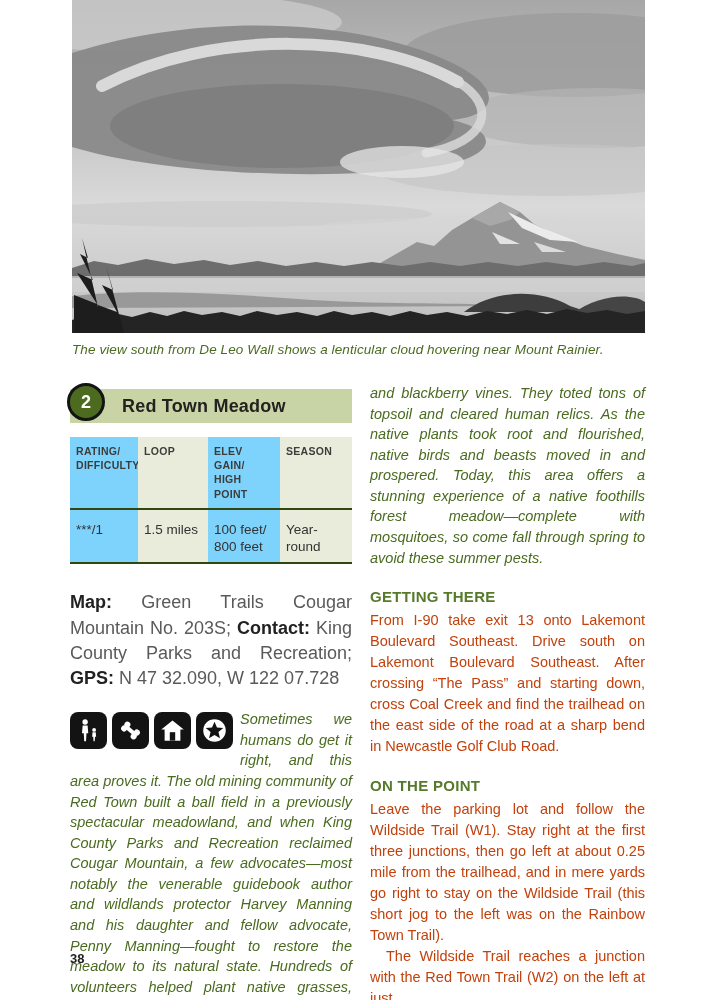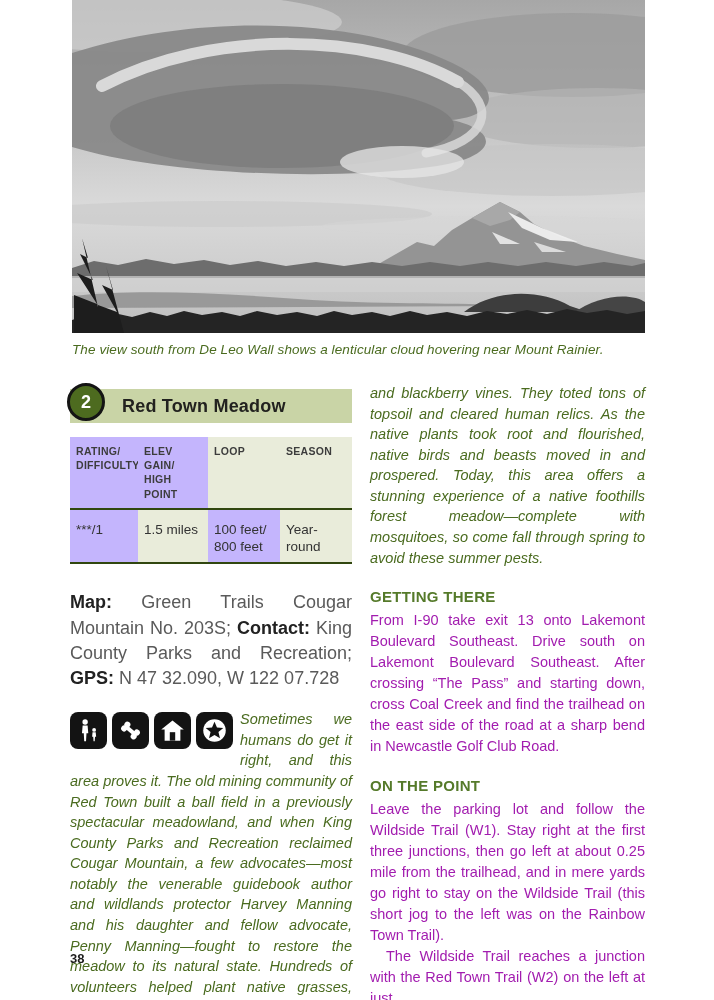--- a/index.html
+++ b/index.html
@@ -24,37 +24,37 @@
     display:flex; align-items:center; justify-content:center; }
   .hike-title { padding-left:52px; line-height:34px; font-size:18px; color:#22221f; font-weight:600; letter-spacing:0.2px; }
 
   
   .stats { display:grid; grid-template-columns:68px 70px 72px 72px; width:282px; margin-top:14px;
     border-bottom:2px solid #31470f; }
   .stats .cell { padding:7px 6px; white-space:pre-line; }
   .stats .hdr { font-size:10.5px; font-weight:700; color:#3c3c3c; letter-spacing:0.3px; line-height:1.35;
     border-bottom:2px solid #31470f; min-height:38px; }
   .stats .val { font-size:13.5px; color:#333; line-height:1.25; min-height:46px; padding-top:12px; }
-  .stats .sage { background:#c4b5fd; }
+  .stats .sage { background:#7dd3fc; }
   .stats .light { background:#e9ecda; }
 
   
   .info { margin-top:26px; font-size:18px; line-height:1.4; color:#5a5a5a; text-align:justify; }
   .info b { color:#222; }
 
   
   .intro { margin-top:18px; }
   .trail-icons { float:left; display:flex; gap:5px; margin:3px 7px 3px 0; }
   .ticon { width:37px; height:37px; background:#131313; border-radius:8px;
     display:flex; align-items:center; justify-content:center; }
   .green-italic { font-style:italic; color:#4a6b1f; font-size:14.5px; line-height:1.42; text-align:justify; }
 
   
   .subhead { color:#557a2a; font-weight:700; font-size:15px; letter-spacing:0.3px; margin-top:20px; }
-  .bodytext { margin-top:5px; font-size:14.5px; line-height:1.45; color:#a21caf; text-align:justify; }
+  .bodytext { margin-top:5px; font-size:14.5px; line-height:1.45; color:#c2410c; text-align:justify; }
   .bodytext.indent { text-indent:16px; margin-top:0; }
 
   .page-number { position:absolute; left:70px; bottom:34px; font-size:13px; font-weight:600; color:#1c1c1c;margin-top:12px; }
 </style>
 </head>
 <body>
 
 <div class="sheet">
   <div class="content">
 
@@ -111,23 +111,23 @@
       <div class="col-left">
 
         <div class="hike-header">
           <div class="hike-number">2</div>
           <div class="hike-title">Red Town Meadow</div>
         </div>
 
         <div class="stats">
           <div class="cell hdr sage">RATING/
 DIFFICULTY</div>
+          <div class="cell hdr light">LOOP</div>
           <div class="cell hdr sage">ELEV GAIN/
 HIGH POINT</div>
-          <div class="cell hdr light">LOOP</div>
           <div class="cell hdr light">SEASON</div>
           <div class="cell val sage">***/1</div>
           <div class="cell val light">1.5 miles</div>
           <div class="cell val sage">100 feet/
 800 feet</div>
           <div class="cell val light">Year-round</div>
         </div>
 
         <p class="info"><b>Map:</b><span> Green Trails Cougar Mountain No. 203S; </span><b>Contact:</b><span> King County Parks and Recreation; </span><b>GPS:</b><span> N 47 32.090, W 122 07.728</span></p>
 

